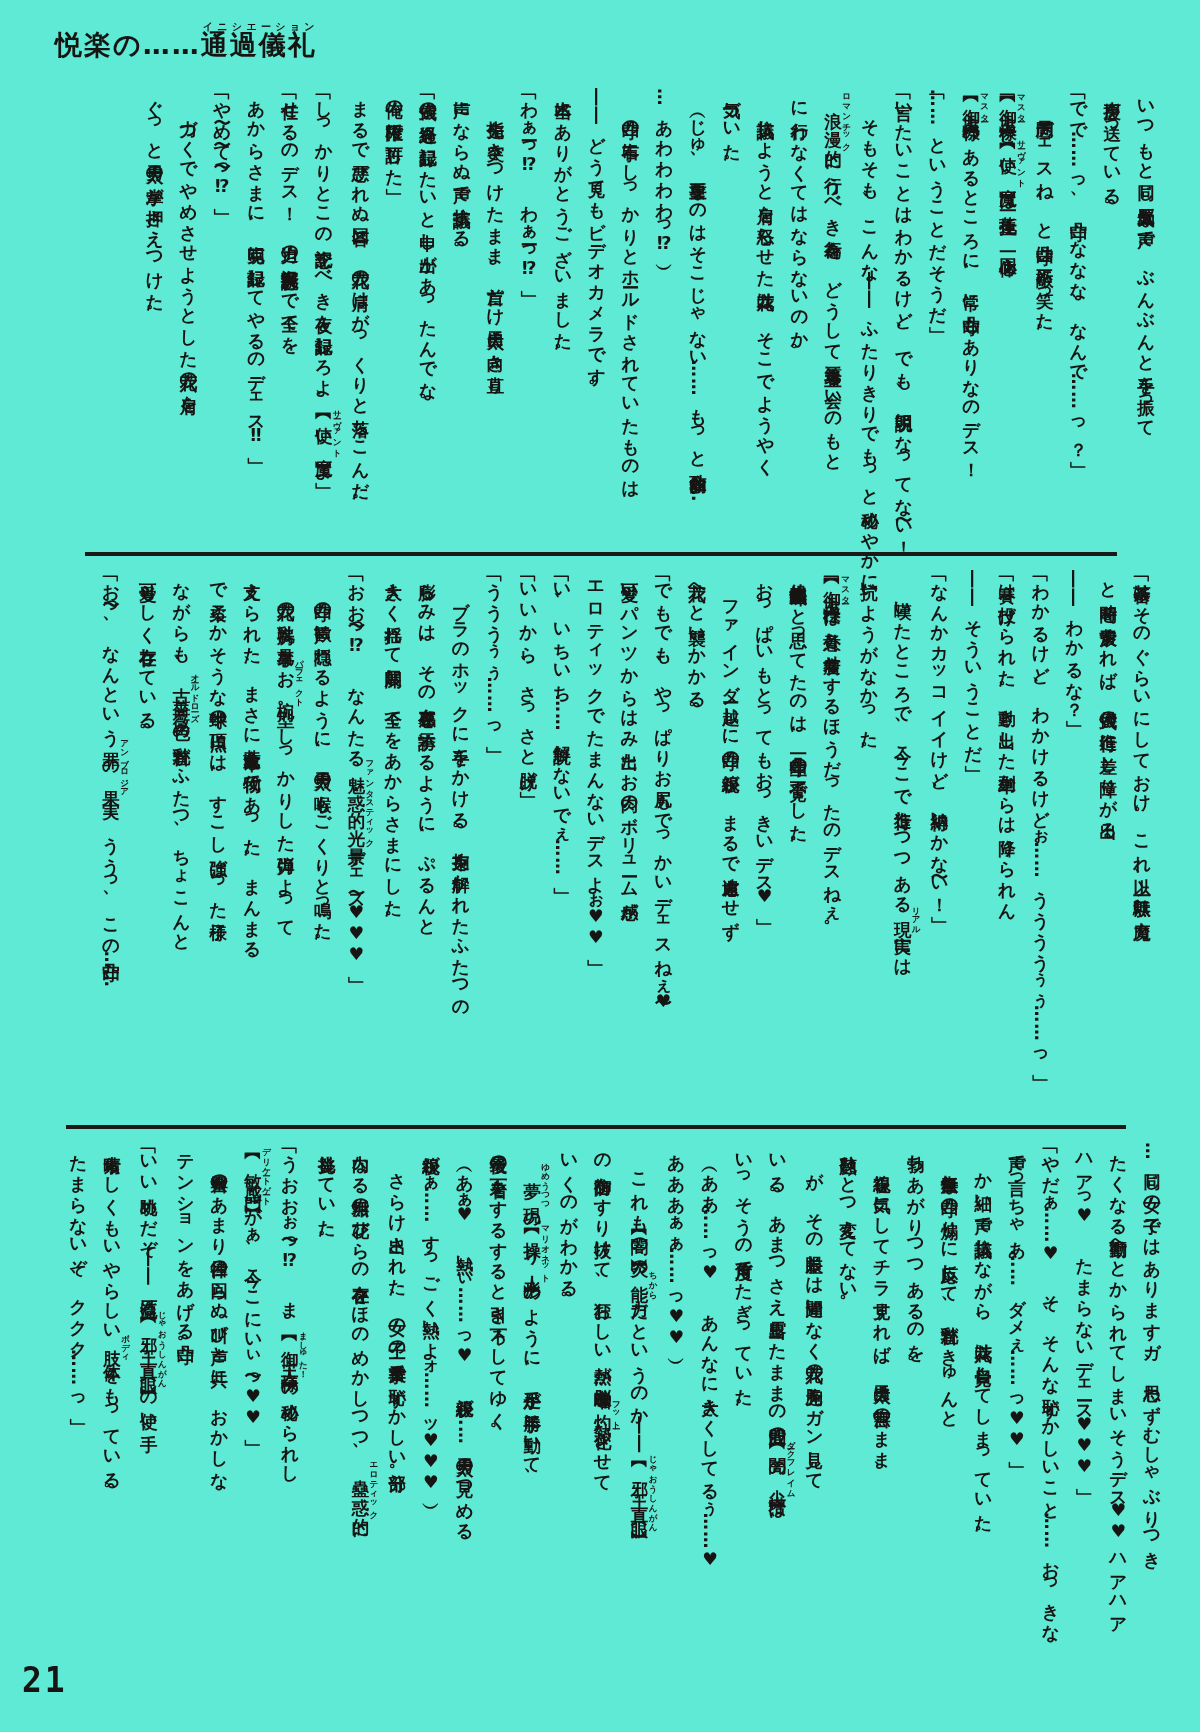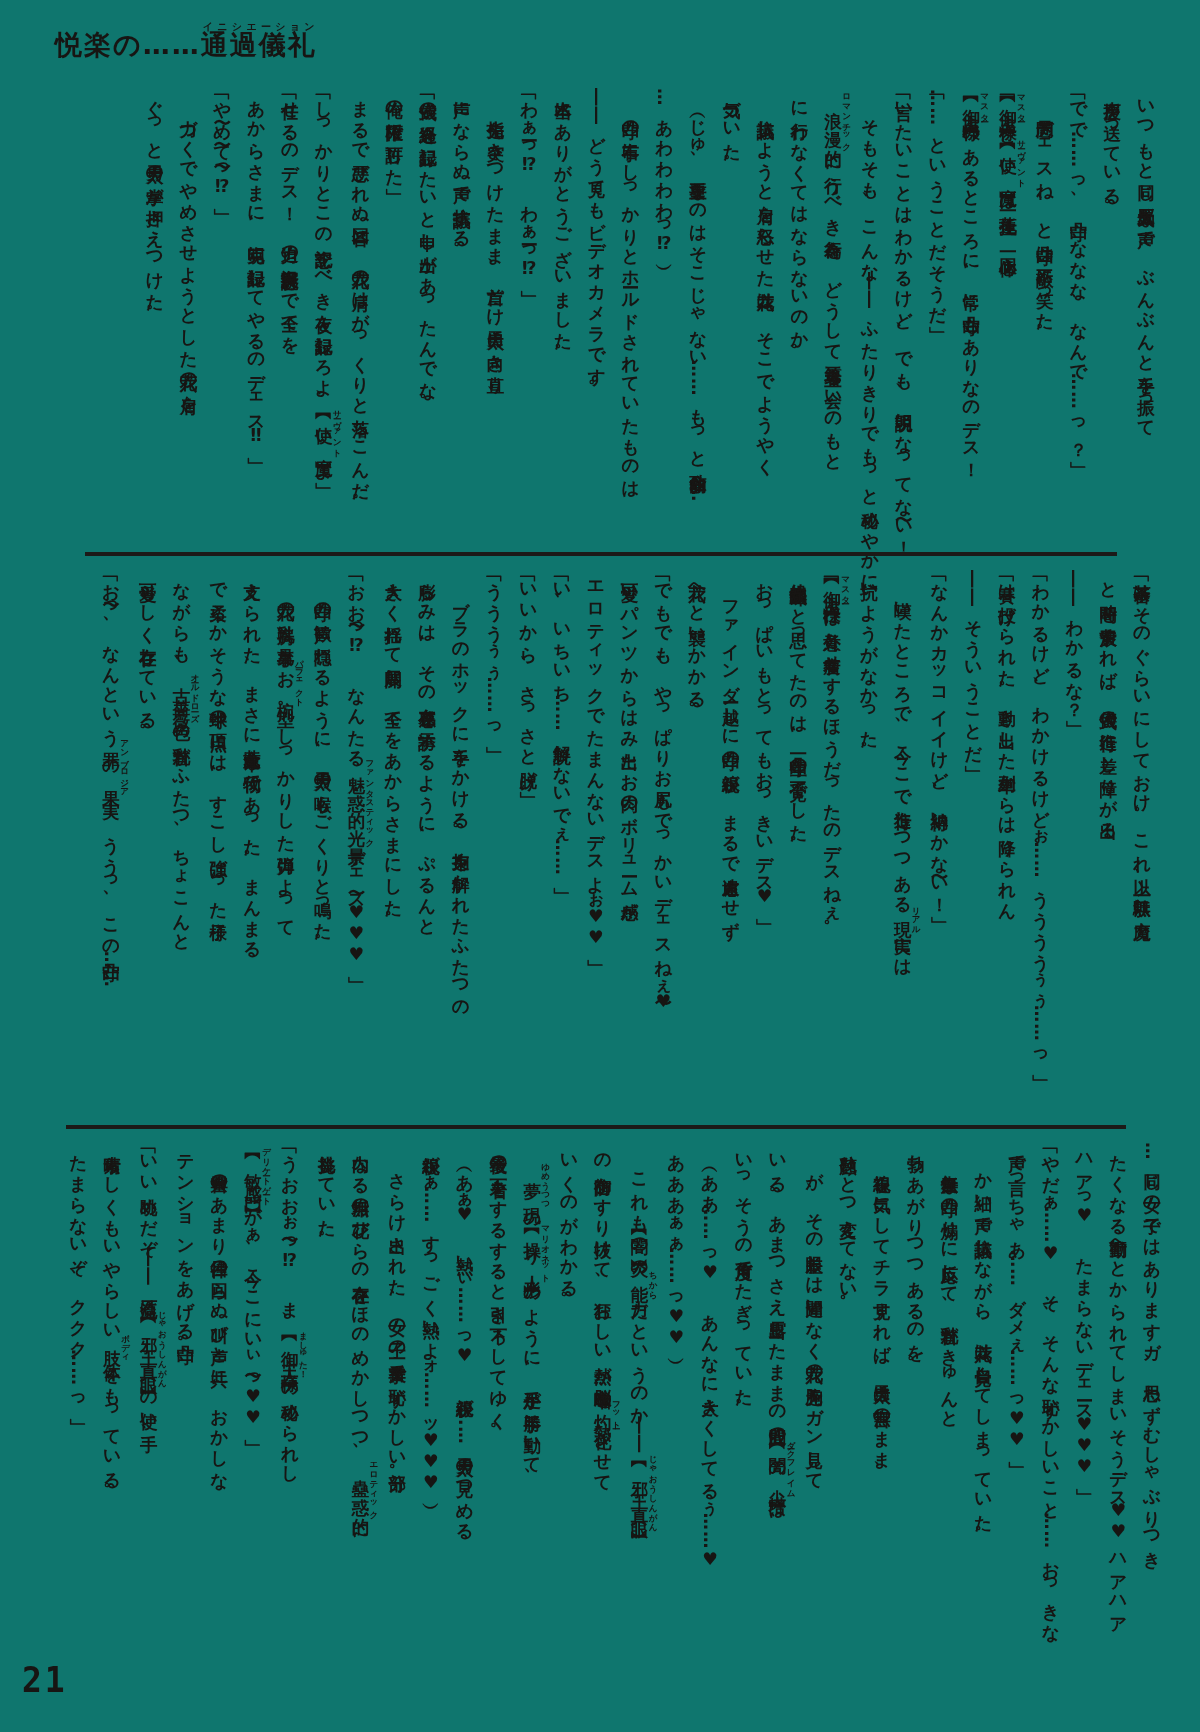--- a/index.html
+++ b/index.html
@@ -1,20 +1,20 @@
 <!DOCTYPE html>
 <html lang="ja"><head>
 <meta charset="utf-8">
 <style>
   html, body { margin: 0; padding: 0; }
   .page {
     position: relative;
     width: 1200px;
     height: 1732px;
-    background: #0f766e;
+    background: #5eead4;
     color: #171513;
     font-family: "DejaVu Sans", sans-serif;
     overflow: hidden;
   }
   .title {
     position: absolute;
     left: 55px;
     top: 22px;
     font-size: 27px;
     font-weight: bold;

